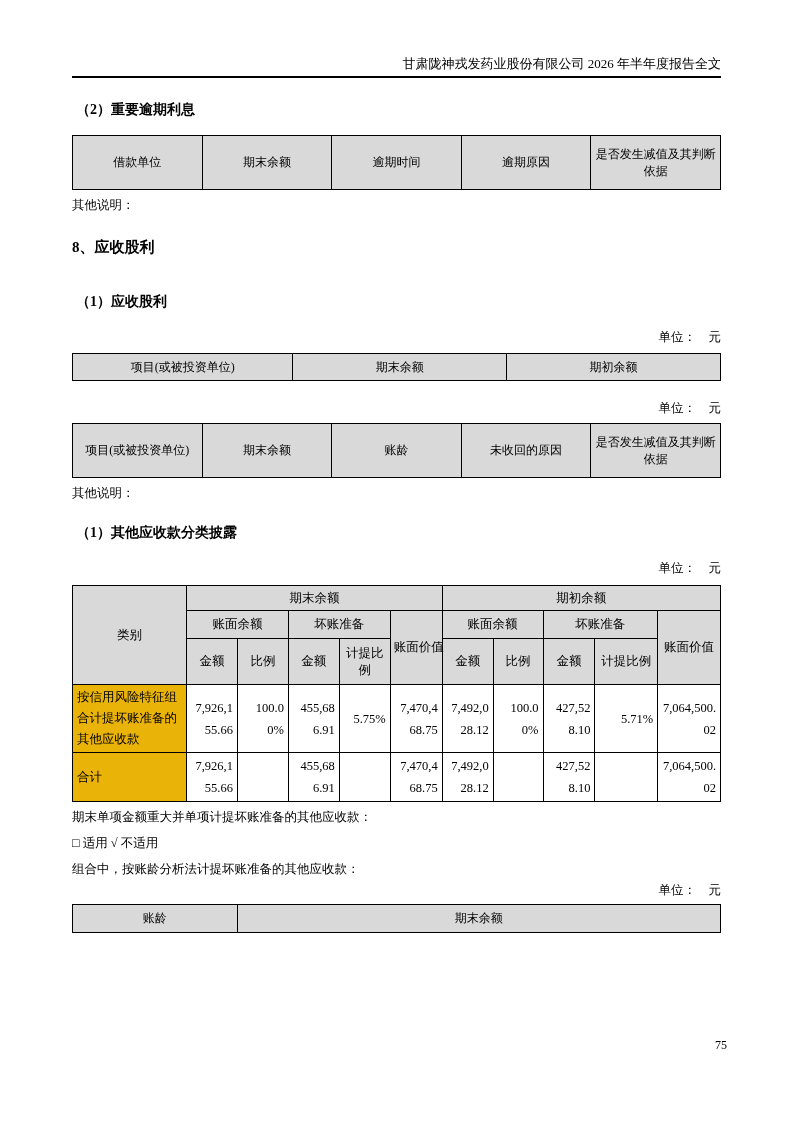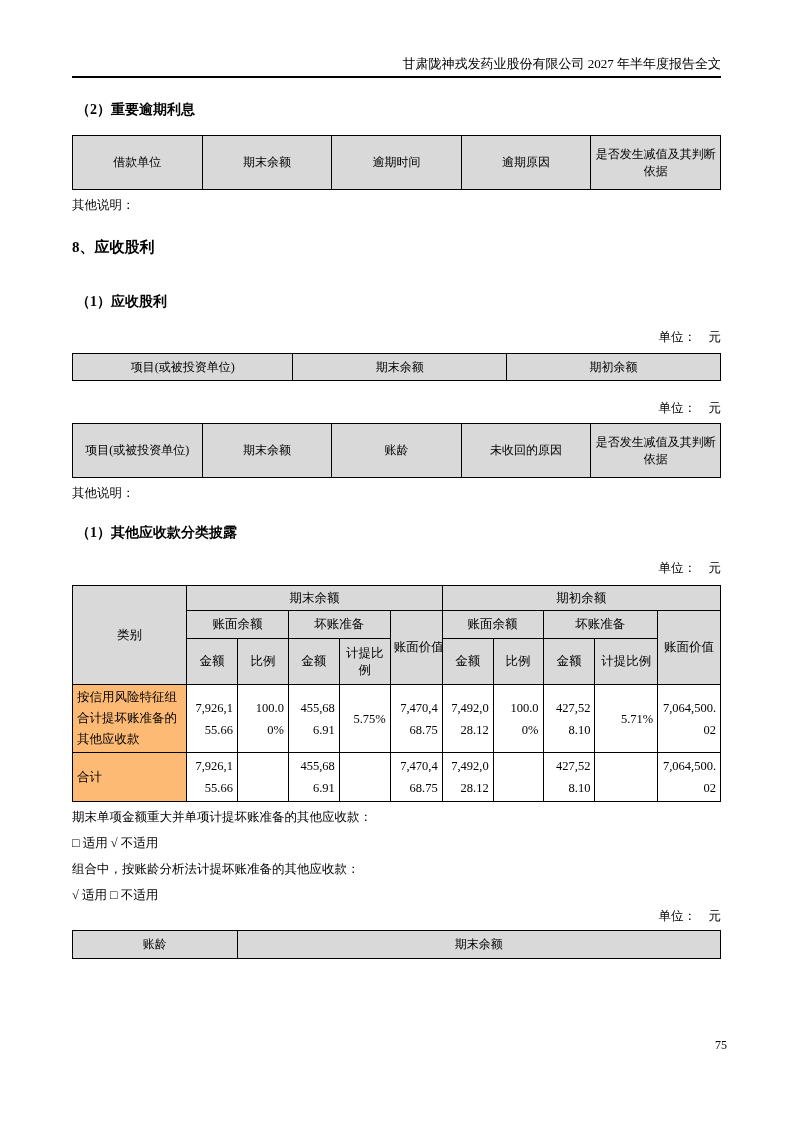--- a/index.html
+++ b/index.html
@@ -61,21 +61,21 @@
   }
   .hdr-row-1 td { height: 54px; }
   
   .main-t .r1 td { height: 25px; }
   .main-t .r2 td { height: 28px; }
   .main-t .r3 td { height: 46px; }
   .main-t .d1 td { height: 68px; }
   .main-t .d2 td { height: 47px; }
   .main-t .th-cell { font-size: 12.5px; }
   .cat-cell {
-    background: #fdba74;
+    background: #eab308;
     text-align: left;
     font-size: 12.5px;
     line-height: 21px;
     padding: 2px 4px;
   }
   .num-cell {
     text-align: right;
     font-size: 12.5px;
     line-height: 22px;
     word-break: break-all;
@@ -90,21 +90,21 @@
     right: 66px;
     top: 1038px;
     font-size: 12px;
   }
 </style>
 </head>
 <body>
 
 <div class="page">
 
-  <div class="report-title">甘肃陇神戎发药业股份有限公司 2027 年半年度报告全文</div>
+  <div class="report-title">甘肃陇神戎发药业股份有限公司 2026 年半年度报告全文</div>
   <div class="header-rule"></div>
 
   <div class="h-sub" style="margin-top:23px;">（2）重要逾期利息</div>
 
   <table class="t1" style="margin-top:16px;">
     <colgroup>
         <col style="width:20%">
         <col style="width:20%">
         <col style="width:20%">
         <col style="width:20%">
@@ -236,21 +236,20 @@
       <td class="num-cell">427,528.10</td>
       <td class="num-cell"></td>
       <td class="num-cell">7,064,500.02</td>
     </tr>
   </tbody>
     </table>
 
   <div class="body-text" style="margin-top:8px;">期末单项金额重大并单项计提坏账准备的其他应收款：</div>
   <div class="body-text" style="margin-top:11px;">□ 适用 √ 不适用</div>
   <div class="body-text" style="margin-top:11px;">组合中，按账龄分析法计提坏账准备的其他应收款：</div>
-  <div class="body-text" style="margin-top:11px;">√ 适用 □ 不适用</div>
 
   <div class="unit-line" style="margin-top:6px;">单位：　元</div>
 
   <table class="aging-t" style="margin-top:7px;">
     <colgroup>
         <col style="width:25.4%">
         <col style="width:74.6%">
       </colgroup>
     <tbody>
         <tr>

